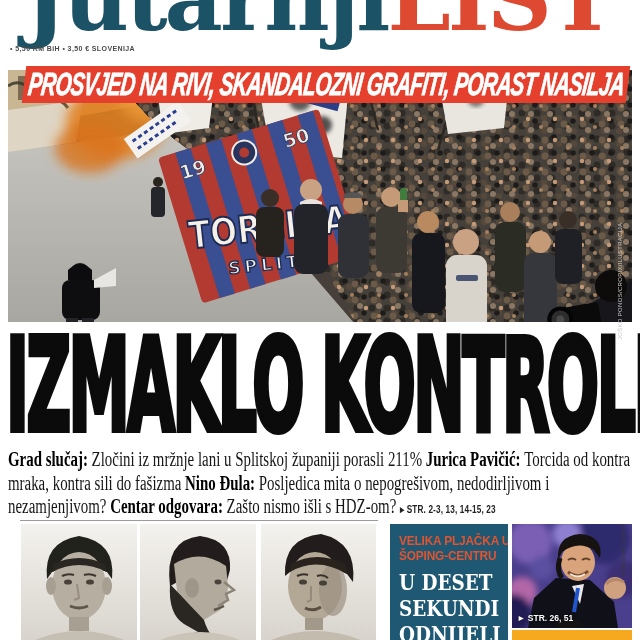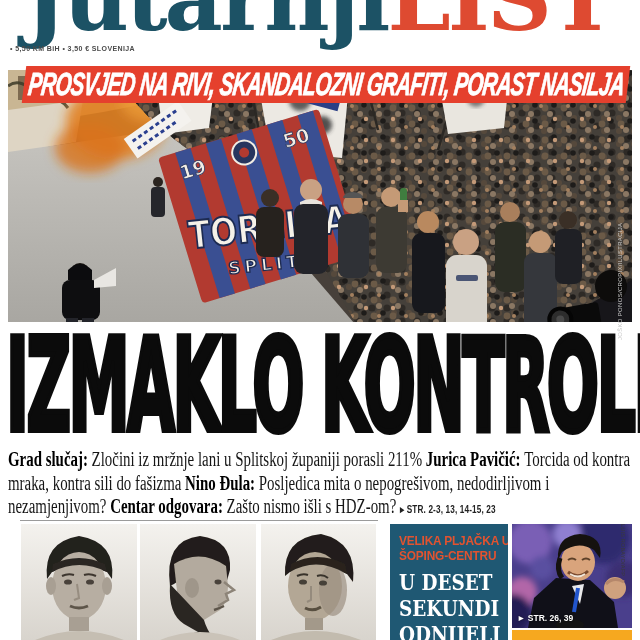--- a/index.html
+++ b/index.html
@@ -389,17 +389,17 @@
         <path d="M56,36 q4,-3 8,0" stroke="#5d4028" stroke-width="2" fill="none"></path>
         <path d="M70,36 q4,-3 8,0" stroke="#5d4028" stroke-width="2" fill="none"></path>
         <path d="M56,48 q10,8 20,-1" stroke="#7a4a2e" stroke-width="3" fill="none"></path>
         <path d="M58,50 q8,5 15,0" stroke="#f0e6da" stroke-width="2" fill="none"></path>
         <circle cx="103" cy="64" r="11" fill="#cfa17e"></circle>
         <path d="M94,60 q8,-8 18,-2" stroke="#b5876b" stroke-width="3" fill="none"></path>
         <ellipse cx="58" cy="101" rx="14" ry="6" fill="#141414"></ellipse>
       </g>
     </svg>
   </div>
-  <div class="politics-pageref">► STR. 26, 39</div>
+  <div class="politics-pageref">► STR. 26, 51</div>
   <div class="politics-credit-v">LUIS ROBAYO/AFP</div>
   <div class="orange-bar"></div>
 
 </div>
 
 </body></html>

